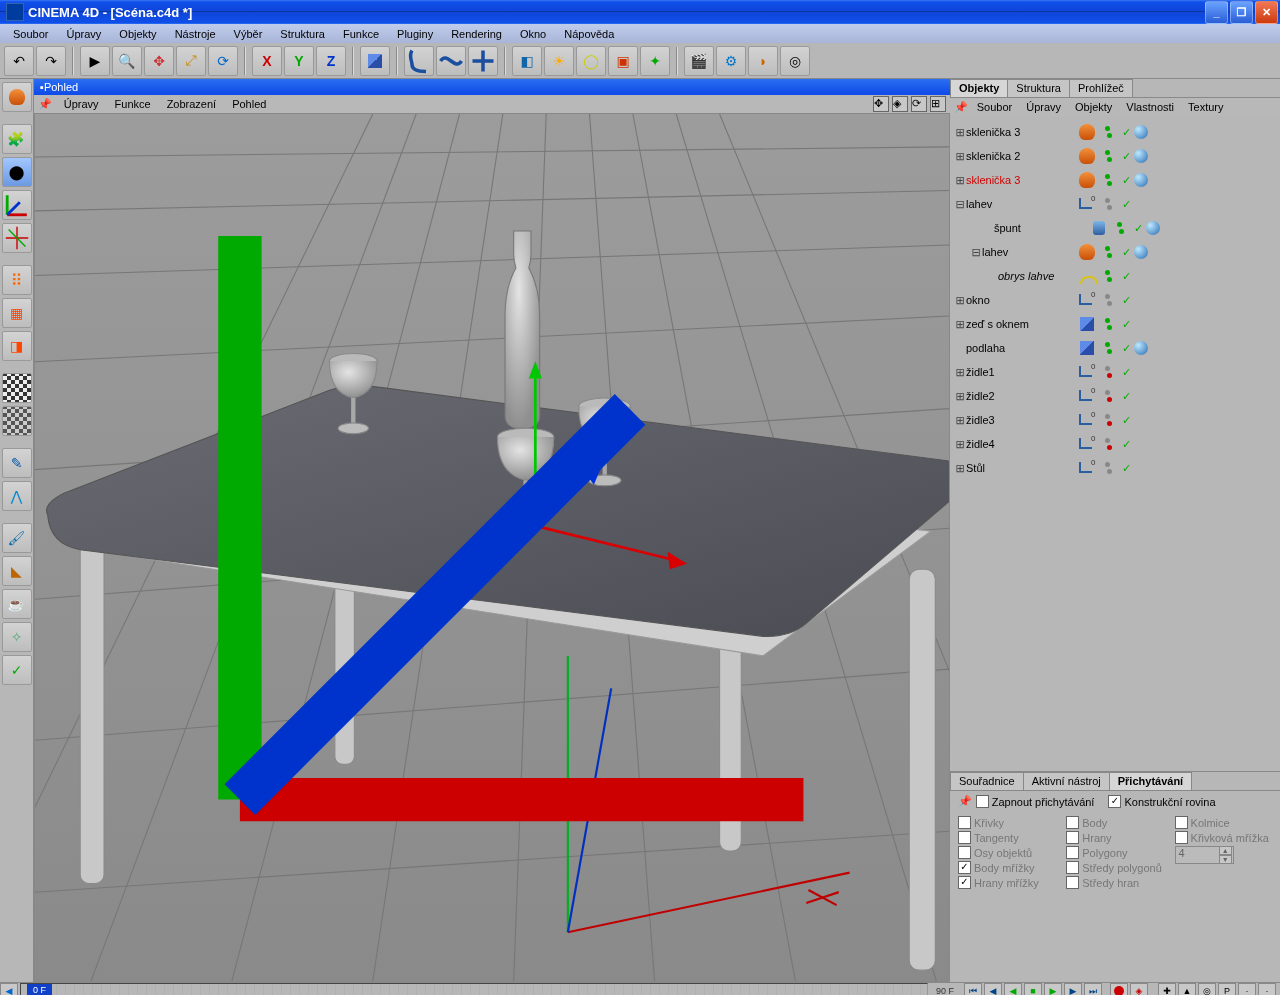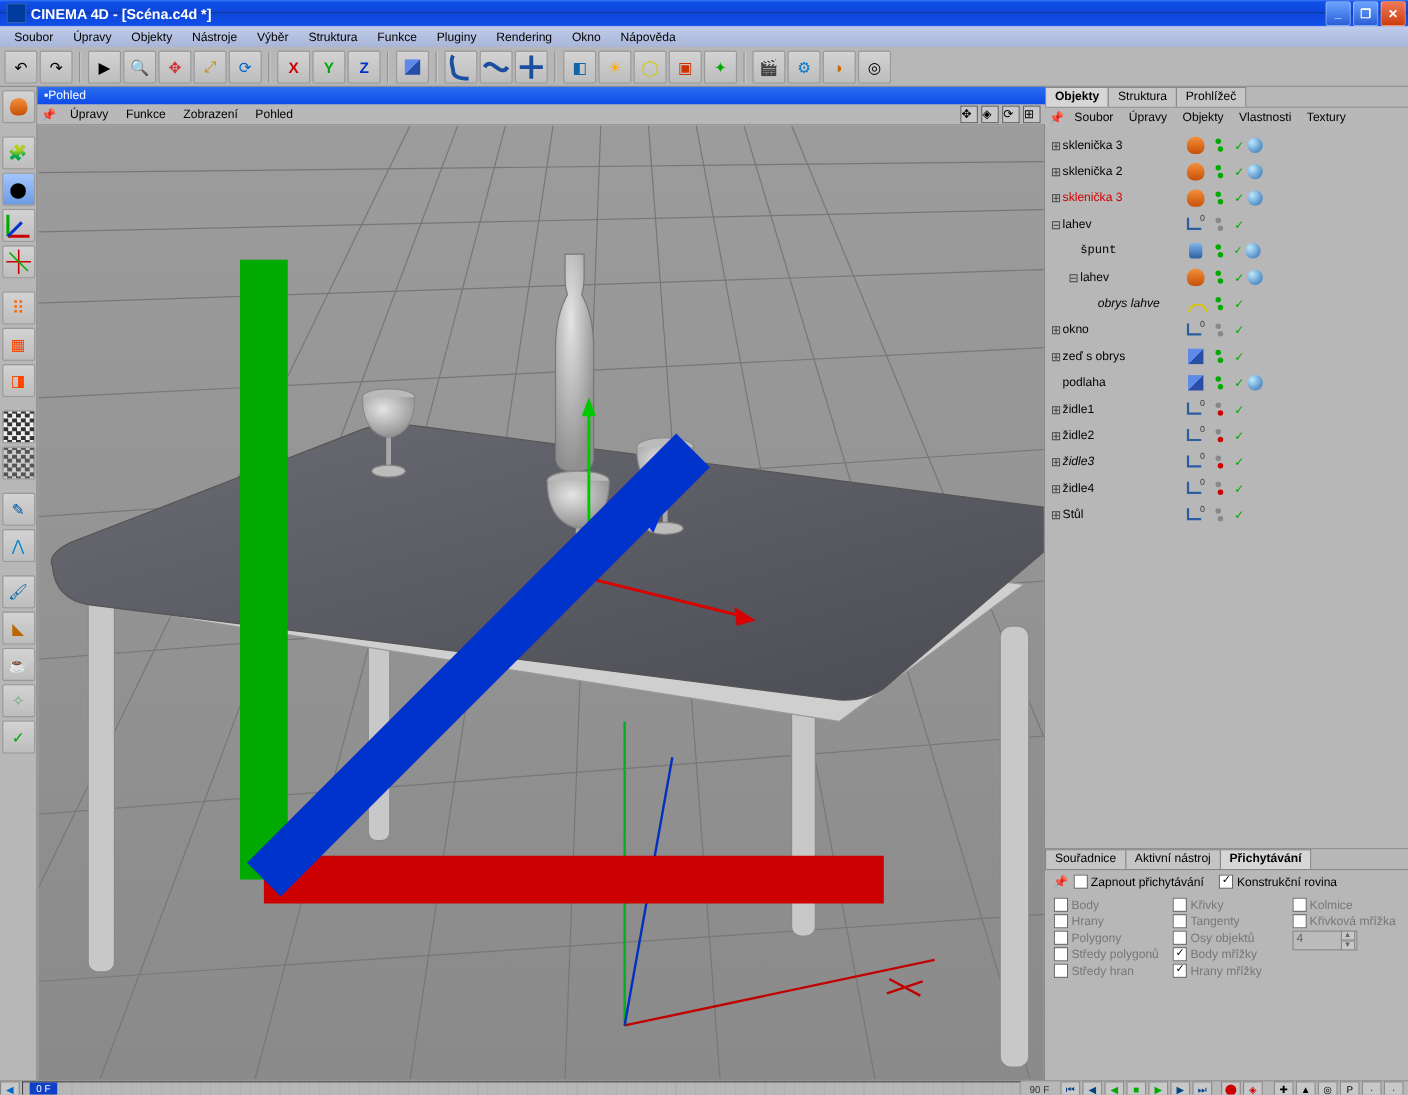--- a/index.html
+++ b/index.html
@@ -538,21 +538,21 @@
             </span>
             <span class="dots">
               <div style="display: flex; flex-direction: column; gap: 2px;">
                 <span class="dot gray"></span>
                 <span class="dot gray" style="margin-left: 2px;"></span>
               </div>
             </span>
             <span style="color: rgb(0, 170, 0); margin-left: 4px;">✓</span>
             <span class="tex"></span>
           </div>
-          <div class="objrow" style="padding-left: 20px; font-family: Liberation Mono, monospace;">
+          <div class="objrow" style="padding-left: 32px;">
             <span class="toggle"></span>
             <span class="name" style="flex-basis: 94px;">špunt</span>
             <span class="ic">
               <span class="ic-cyl"></span>
             </span>
             <span class="dots">
               <div style="display: flex; flex-direction: column; gap: 2px;">
                 <span class="dot g"></span>
                 <span class="dot g" style="margin-left: 2px;"></span>
               </div>
@@ -607,21 +607,21 @@
               <div style="display: flex; flex-direction: column; gap: 2px;">
                 <span class="dot gray"></span>
                 <span class="dot gray" style="margin-left: 2px;"></span>
               </div>
             </span>
             <span style="color: rgb(0, 170, 0); margin-left: 4px;">✓</span>
             <span class="tex"></span>
           </div>
           <div class="objrow" style="padding-left: 4px;">
             <span class="toggle">⊞</span>
-            <span class="name" style="flex-basis: 110px;">zeď s obrys</span>
+            <span class="name" style="flex-basis: 110px;">zeď s oknem</span>
             <span class="ic">
               <span class="ic-cube"></span>
             </span>
             <span class="dots">
               <div style="display: flex; flex-direction: column; gap: 2px;">
                 <span class="dot g"></span>
                 <span class="dot g" style="margin-left: 2px;"></span>
               </div>
             </span>
             <span style="color: rgb(0, 170, 0); margin-left: 4px;">✓</span>
@@ -675,21 +675,21 @@
               <div style="display: flex; flex-direction: column; gap: 2px;">
                 <span class="dot gray"></span>
                 <span class="dot r" style="margin-left: 2px;"></span>
               </div>
             </span>
             <span style="color: rgb(0, 170, 0); margin-left: 4px;">✓</span>
             <span class="tex"></span>
           </div>
           <div class="objrow" style="padding-left: 4px;">
             <span class="toggle">⊞</span>
-            <span class="name" style="flex-basis: 110px; font-style: italic;">židle3</span>
+            <span class="name" style="flex-basis: 110px;">židle3</span>
             <span class="ic">
               <span><svg width="20" height="16" viewBox="0 0 20 16">
                   <path d="M3 3v10h12" stroke="#2a5ea2" stroke-width="2" fill="none"></path>
                   <text x="14" y="6" font-size="8" fill="#333">0</text>
                 </svg></span>
             </span>
             <span class="dots">
               <div style="display: flex; flex-direction: column; gap: 2px;">
                 <span class="dot gray"></span>
                 <span class="dot r" style="margin-left: 2px;"></span>
@@ -745,62 +745,62 @@
         </div>
       <div class="lblrow">
         <span style="color:#048;padding:0 4px 0 0;">📌</span>
         <span class="checkbox" id="cb-enable"></span>
         <span>Zapnout přichytávání</span>
         <span style="width:14px;"></span>
         <span class="checkbox checked"></span>
         <span>Konstrukční rovina</span>
       </div>
       <div class="lblrow" style="align-items:flex-start;">
-        <div class="checkcol" id="col1">
-            <div>
-              <span class="checkbox"></span>
-              <span>Body</span>
-            </div>
-            <div>
-              <span class="checkbox"></span>
-              <span>Hrany</span>
-            </div>
-            <div>
-              <span class="checkbox"></span>
-              <span>Polygony</span>
-            </div>
-            <div>
-              <span class="checkbox"></span>
-              <span>Středy polygonů</span>
-            </div>
-            <div>
-              <span class="checkbox"></span>
-              <span>Středy hran</span>
-            </div>
-          </div>
         <div class="checkcol" id="col2">
             <div>
               <span class="checkbox"></span>
               <span>Křivky</span>
             </div>
             <div>
               <span class="checkbox"></span>
               <span>Tangenty</span>
             </div>
             <div>
               <span class="checkbox"></span>
               <span>Osy objektů</span>
             </div>
             <div>
               <span class="checkbox checked"></span>
               <span>Body mřížky</span>
             </div>
             <div>
               <span class="checkbox checked"></span>
               <span>Hrany mřížky</span>
+            </div>
+          </div>
+        <div class="checkcol" id="col1">
+            <div>
+              <span class="checkbox"></span>
+              <span>Body</span>
+            </div>
+            <div>
+              <span class="checkbox"></span>
+              <span>Hrany</span>
+            </div>
+            <div>
+              <span class="checkbox"></span>
+              <span>Polygony</span>
+            </div>
+            <div>
+              <span class="checkbox"></span>
+              <span>Středy polygonů</span>
+            </div>
+            <div>
+              <span class="checkbox"></span>
+              <span>Středy hran</span>
             </div>
           </div>
         <div class="checkcol" id="col3" style="flex:0.9;">
             <div>
               <span class="checkbox"></span>
               <span>Kolmice</span>
             </div>
             <div>
               <span class="checkbox"></span>
               <span>Křivková mřížka</span>

